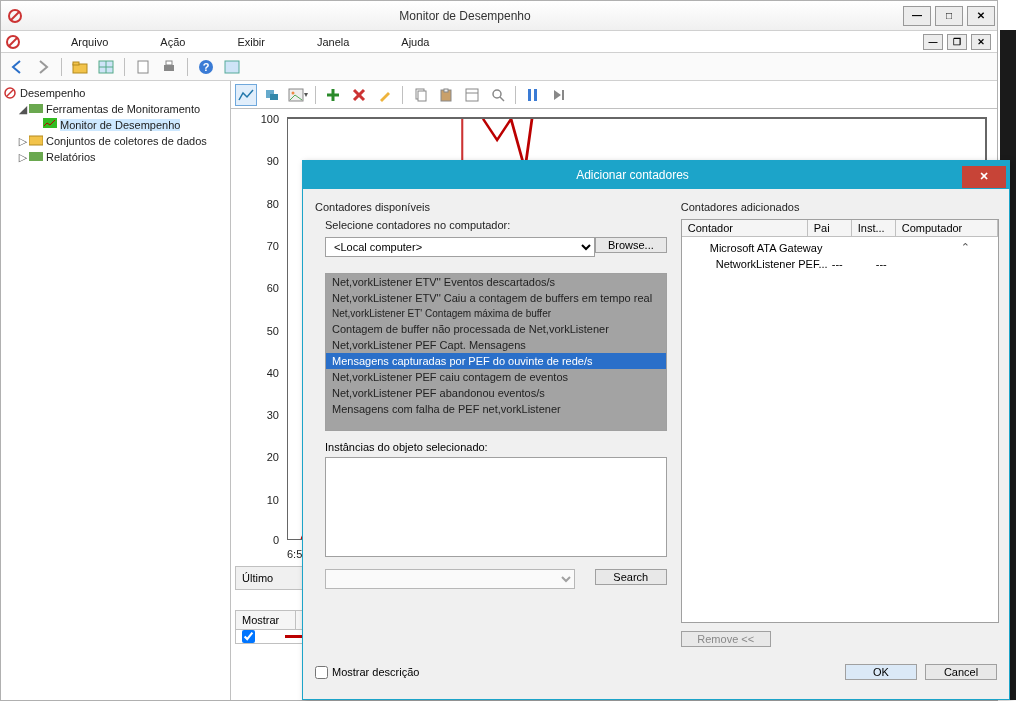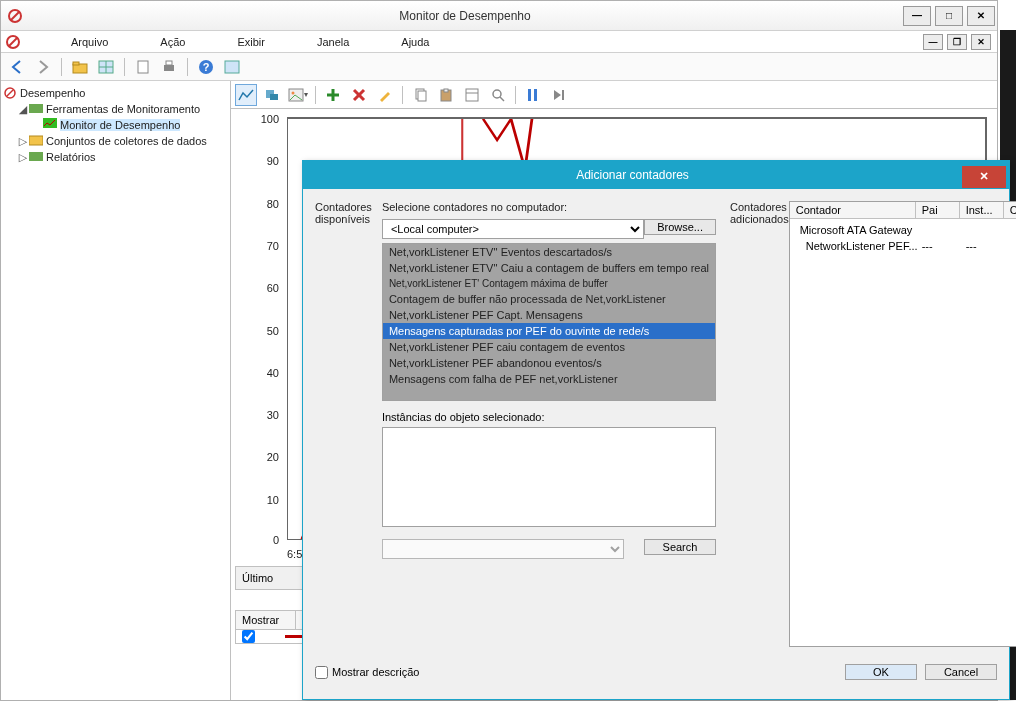--- a/index.html
+++ b/index.html
@@ -41,39 +41,39 @@
 .legend-table { position:absolute; left:4px; right:4px; bottom:56px; border:1px solid #c0c0c0; }
 .legend-header { display:flex; background:#f5f5f5; border-bottom:1px solid #c0c0c0; }
 .legend-cell { padding:3px 6px; border-right:1px solid #c0c0c0; }
 .legend-row { display:flex; align-items:center; }
 .legend-row input { margin-left:6px; }
 .dialog { position:absolute; left:302px; top:160px; width:708px; height:540px; background:#f0f0f0; border:1px solid #1ca4c9; box-shadow:2px 2px 6px rgba(0,0,0,0.25); }
 .dlg-titlebar { height:28px; background:#1ca4c9; display:flex; align-items:center; }
 .dlg-title { flex:1; text-align:center; color:#fff; font-size:12px; }
 .dlg-close { width:44px; height:22px; background:#c74437; color:#fff; display:flex; align-items:center; justify-content:center; font-weight:bold; margin-right:3px; margin-top:3px; }
 .dlg-body { display:flex; padding:12px 10px 6px 12px; gap:14px; height:calc(100% - 74px); }
-.dlg-col { flex:1; display:flex; flex-direction:row; }
+.dlg-col { flex:1; display:flex; flex-direction:column; }
 .section-title { margin-bottom:6px; color:#222; }
 .indent-box { margin-left:10px; }
-.combo-row { display:flex; gap:0; margin-bottom:4px; }
+.combo-row { display:flex; gap:0; margin-bottom:16px; }
 select, input[type=text] { border:1px solid #a0a0a0; background:#fff; height:20px; padding:1px 4px; font-size:11px; }
 .btn { height:16px; padding:0 12px; background:#e8e8e8; border:1px solid #a0a0a0; cursor:default; display:inline-flex; align-items:center; justify-content:center; }
 .btn.primary { background:#dbe9f7; }
 .counter-list { border:1px solid #a0a0a0; background:#a3a3a3; height:158px; overflow-y:scroll; }
 .counter-item { padding:2px 6px; white-space:nowrap; font-size:11px; color:#222; }
 .counter-item.small { font-size:10px; }
 .counter-item.selected { background:#2a6fc9; color:#fff; }
 .instances-label { margin-top:10px; margin-bottom:4px; }
 .instances-box { border:1px solid #a0a0a0; background:#fff; height:100px; }
 .search-row { display:flex; gap:20px; margin-top:12px; }
 .add-row { display:flex; justify-content:flex-end; margin-top:10px; }
 .added-table { border:1px solid #a0a0a0; background:#fff; flex:1; }
 .added-header { display:flex; background:#f5f5f5; border-bottom:1px solid #c0c0c0; }
 .added-header .col { padding:2px 6px; border-right:1px solid #c0c0c0; font-size:11px; }
-.added-rows { padding:2px 0; }
+.added-rows { padding:2px 18px; }
 .added-main-row { display:flex; padding:2px 6px; align-items:center; }
 .added-sub-row { display:flex; padding:2px 6px; }
 .remove-row { margin-top:8px; }
 .dlg-footer { position:absolute; left:12px; right:12px; bottom:10px; height:34px; display:flex; align-items:center; }
 .dlg-footer .chk { display:flex; align-items:center; gap:4px; }
 .dlg-footer .spacer { flex:1; }
 .dlg-footer .btn { width:72px; margin-left:8px; }
 .right-strip { position:absolute; right:0; top:30px; width:16px; height:670px; background:#1a1a1a; }
 svg { display:block; }
 </style>

